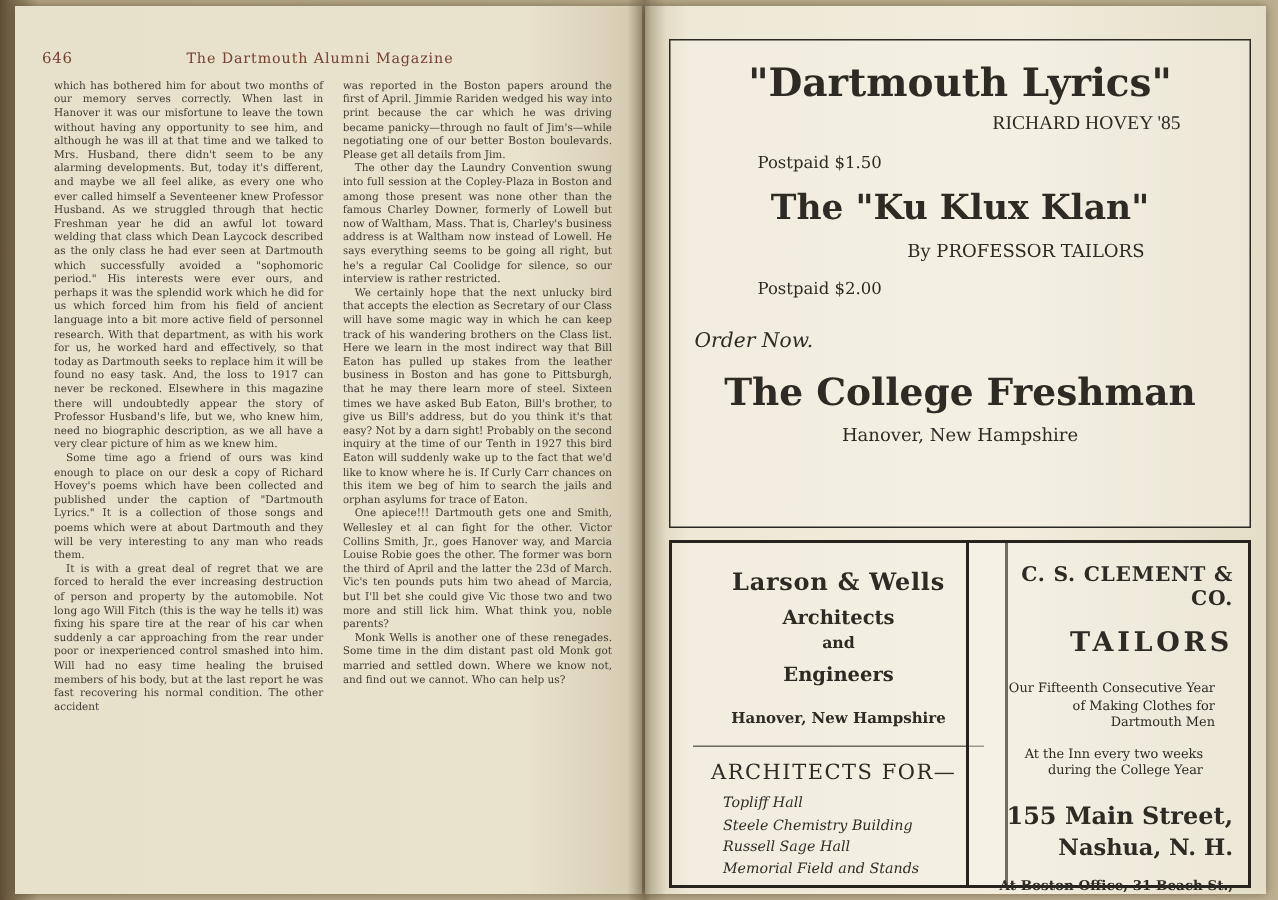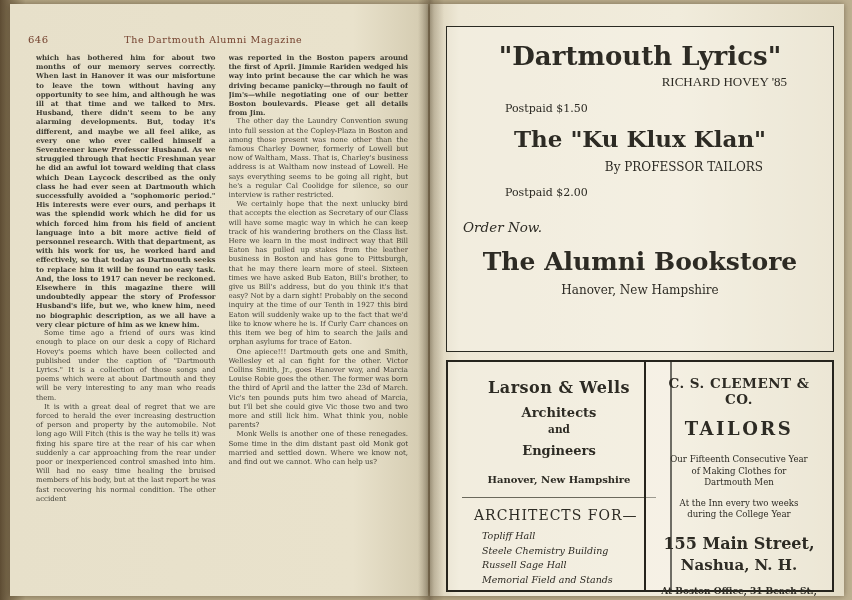--- a/index.html
+++ b/index.html
@@ -33,21 +33,21 @@
   .lp-title{flex:1;text-align:center;font-size:9.5px;letter-spacing:.6px;padding-right:26px;}
   .columns{
     display:flex;gap:13px;
     padding:8px 20px 0 26px;height:546px;overflow:hidden;
   }
   .col{flex:1;overflow:hidden;}
   .col p{
     margin:0;font-size:7px;line-height:9.2px;color:#3d3c33;
     text-align:justify;text-indent:8px;
   }
-  .col p.cont{text-indent:0;font-weight:bold;}
+  .col p.cont{text-indent:0;}
   
   .ad{position:absolute;box-sizing:border-box;color:#2d2b24;background:rgba(250,247,238,.35);}
   #ad-bookstore{
     left:16px;top:22px;width:388px;height:326px;
     border:1px solid #2a2a22;padding:14px 16px 0;
   }
   .bk-title1{text-align:center;font-size:26px;font-weight:bold;}
   .bk-author1{text-align:right;padding-right:30px;font-size:13px;margin-top:3px;font-family:Liberation Serif, serif;}
   .bk-price1{font-size:11px;padding-left:42px;margin-top:12px;}
   .bk-title2{text-align:center;font-size:23px;font-weight:bold;margin-top:10px;}
@@ -62,21 +62,21 @@
   }
   .lw-name{font-size:16px;font-weight:bold;letter-spacing:.5px;}
   .lw-arch,.lw-eng{font-size:13px;font-weight:bold;margin-top:8px;}
   .lw-and{font-size:10.5px;font-weight:bold;margin-top:3px;}
   .lw-loc{font-size:10px;font-weight:bold;margin-top:16px;}
   .lw-div{border-top:1px solid #6b695c;margin:12px 14px 9px;}
   .lw-head{font-size:14px;letter-spacing:1px;text-align:left;padding-left:26px;}
   .lw-proj{font-style:italic;font-size:9.5px;line-height:14.5px;text-align:left;padding-left:34px;margin-top:6px;}
   #ad-clement{
     left:214px;top:356px;width:190px;height:232px;
-    border:2px solid #26241d;text-align:center;padding:13px 10px 0;
+    border:2px solid #26241d;text-align:right;padding:13px 10px 0;
   }
   .cl-name{font-size:13.5px;font-weight:bold;letter-spacing:.5px;}
   .cl-tailors{font-size:18px;font-weight:bold;letter-spacing:2.5px;margin-top:11px;}
   .cl-line1{font-size:8.6px;line-height:11.5px;margin-top:15px;padding:0 12px;}
   .cl-line2{font-size:8.6px;line-height:11.5px;margin-top:9px;padding:0 20px;}
   .cl-addr1{font-size:16px;font-weight:bold;margin-top:13px;}
   .cl-addr2{font-size:15px;font-weight:bold;margin-top:3px;}
   .cl-boston{font-size:9px;font-weight:bold;line-height:12.5px;margin-top:11px;}
 </style>
 </head>
@@ -108,21 +108,21 @@
   <div id="right-page" class="page">
 
     <div id="ad-bookstore" class="ad">
       <div class="bk-title1">"Dartmouth Lyrics"</div>
       <div class="bk-author1">RICHARD HOVEY '85</div>
       <div class="bk-price1">Postpaid $1.50</div>
       <div class="bk-title2">The "Ku Klux Klan"</div>
       <div class="bk-author2">By PROFESSOR TAILORS</div>
       <div class="bk-price2">Postpaid $2.00</div>
       <div class="bk-order">Order Now.</div>
-      <div class="bk-store">The Alumni Bookstore</div>
+      <div class="bk-store">The College Freshman</div>
       <div class="bk-loc">Hanover, New Hampshire</div>
     </div>
 
     <div id="ad-larson" class="ad">
       <div class="lw-name">Larson &amp; Wells</div>
       <div class="lw-arch">Architects</div>
       <div class="lw-and">and</div>
       <div class="lw-eng">Engineers</div>
       <div class="lw-loc">Hanover, New Hampshire</div>
       <div class="lw-div"></div>

